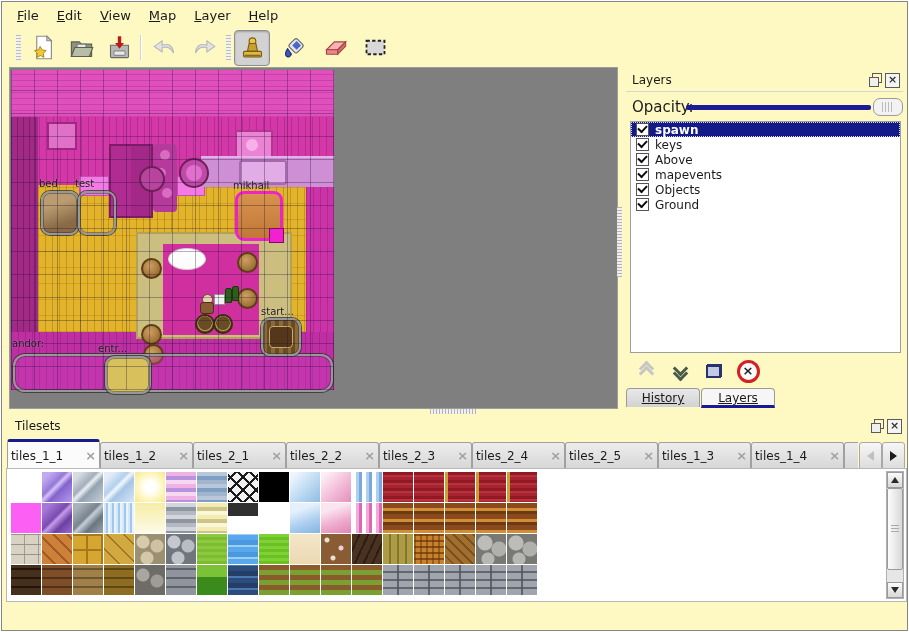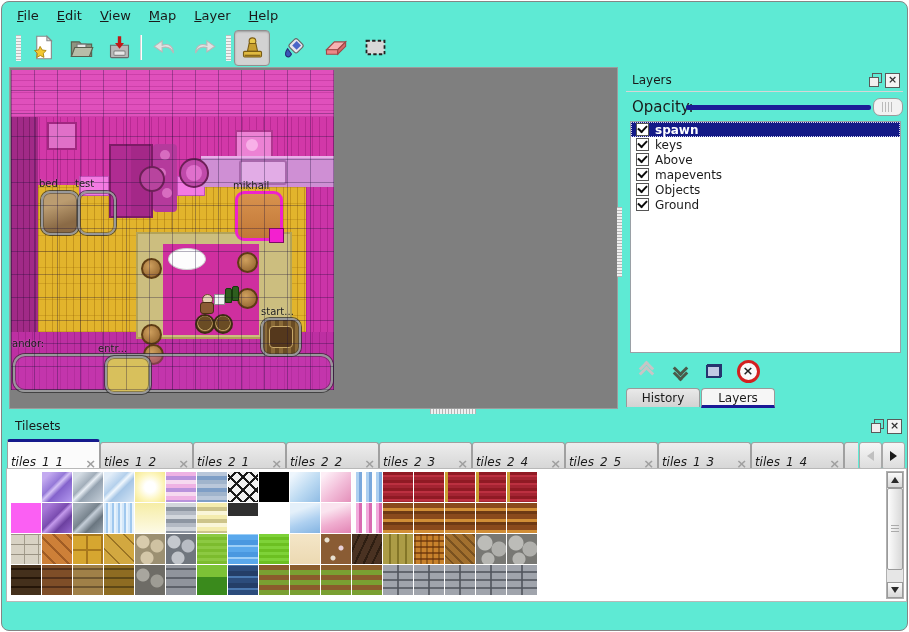--- a/index.html
+++ b/index.html
@@ -1,19 +1,19 @@
 <!DOCTYPE html>
 <html><head>
 <meta charset="utf-8">
 <style>
   html,body{margin:0;padding:0;background:#fff;}
   body{width:909px;height:632px;position:relative;overflow:hidden;
        font-family:"DejaVu Sans","Liberation Sans",sans-serif;color:#1a1a1a;}
-  #window{position:absolute;inset:1px;background:#5eead4;border:1px solid #858585;
-          border-radius:8px;overflow:hidden;}
+  #window{position:absolute;inset:1px;background:#fef9c3;border:1px solid #858585;
+          border-radius:0;overflow:hidden;}
 
   
   #menu-bar{position:absolute;left:6px;top:3px;right:6px;height:22px;}
   .menu-item{display:inline-block;padding:3px 9px;font-size:13px;cursor:default;}
 
   
   #toolbar{position:absolute;left:6px;top:27px;right:6px;height:37px;}
   .tb-handle{position:absolute;top:6px;width:5px;height:26px;
              background:repeating-linear-gradient(180deg,#bcbcbc 0 1px,#f2f2f2 1px 3px);}
   .tb-btn{position:absolute;top:1px;width:34px;height:34px;display:flex;align-items:center;justify-content:center;}
@@ -119,32 +119,32 @@
   .pnl-btn{position:absolute;top:0;width:28px;height:28px;display:flex;align-items:center;
       justify-content:center;flex-direction:column;}
   .chev{width:8px;height:8px;display:block;}
   .chev.up{border-left:3px solid #c6c6c6;border-top:3px solid #c6c6c6;transform:rotate(45deg);margin:-3px 0;}
   .chev.dn{border-right:3px solid #4a5a4a;border-bottom:3px solid #4a5a4a;transform:rotate(45deg);margin:-3px 0;}
   .dup-ic{position:relative;width:16px;height:14px;}
   .dup-ic::before{content:"";position:absolute;right:0;top:0;width:11px;height:9px;border:2px solid #26336e;background:#8a96c8;}
   .dup-ic::after{content:"";position:absolute;left:0;bottom:0;width:11px;height:9px;border:2px solid #26336e;background:#c2cae4;}
   .del-ic{width:17px;height:17px;border-radius:50%;border:3px solid #d42020;background:#fafafa;
       color:#222;font-weight:bold;font-size:13px;line-height:16px;text-align:center;}
-  #panel-tabs{position:absolute;left:2px;top:321px;height:19px;display:flex;}
+  #panel-tabs{position:absolute;left:2px;top:321px;height:19px;display:flex;text-decoration:underline;}
   .dock-tab{width:72px;height:18px;font-size:12px;text-align:center;line-height:18px;
       border:1px solid #9a9a9a;border-bottom:none;border-radius:4px 4px 0 0;
       background:linear-gradient(#e9e9e9,#d2d2d2);margin-right:1px;}
   .dock-tab.active{background:#f6f6f6;border-bottom:3px solid #1a1a96;height:16px;}
 
   
   #tilesets-dock{position:absolute;left:3px;top:413px;width:903px;height:188px;}
   #tileset-tabs{position:absolute;left:2px;top:24px;right:50px;height:29px;display:flex;overflow:hidden;}
   .ts-tab{position:relative;flex:none;width:91px;height:26px;margin-top:3px;
       border:1px solid #a0a0a0;border-bottom:none;border-radius:3px 3px 0 0;
-      background:linear-gradient(#ededed,#d6d6d6);display:flex;align-items:flex-end;justify-content:center;gap:22px;font-style:italic;}
+      background:linear-gradient(#ededed,#d6d6d6);display:flex;align-items:center;justify-content:center;gap:22px;}
   .ts-tab.active{background:#fbfbfb;border-top:3px solid #151a8c;height:27px;margin-top:0;}
   .ts-tab-label{font-size:12px;}
   .ts-tab-x{color:#a0a0a0;font-weight:bold;font-size:13px;line-height:10px;}
   .tab-scroll{position:absolute;top:27px;width:21px;height:26px;border:1px solid #a8a8a8;border-radius:3px;
       background:linear-gradient(#f6f6f6,#dcdcdc);display:flex;align-items:center;justify-content:center;}
   #tab-scroll-left{right:26px;}
   #tab-scroll-right{right:3px;}
   .tri-l{width:0;height:0;border:5px solid transparent;border-right:7px solid #c0c0c0;border-left:none;}
   .tri-r{width:0;height:0;border:5px solid transparent;border-left:7px solid #1a1a1a;border-right:none;}
   #tile-area{position:absolute;left:1px;top:53px;right:1px;height:132px;background:#fff;

